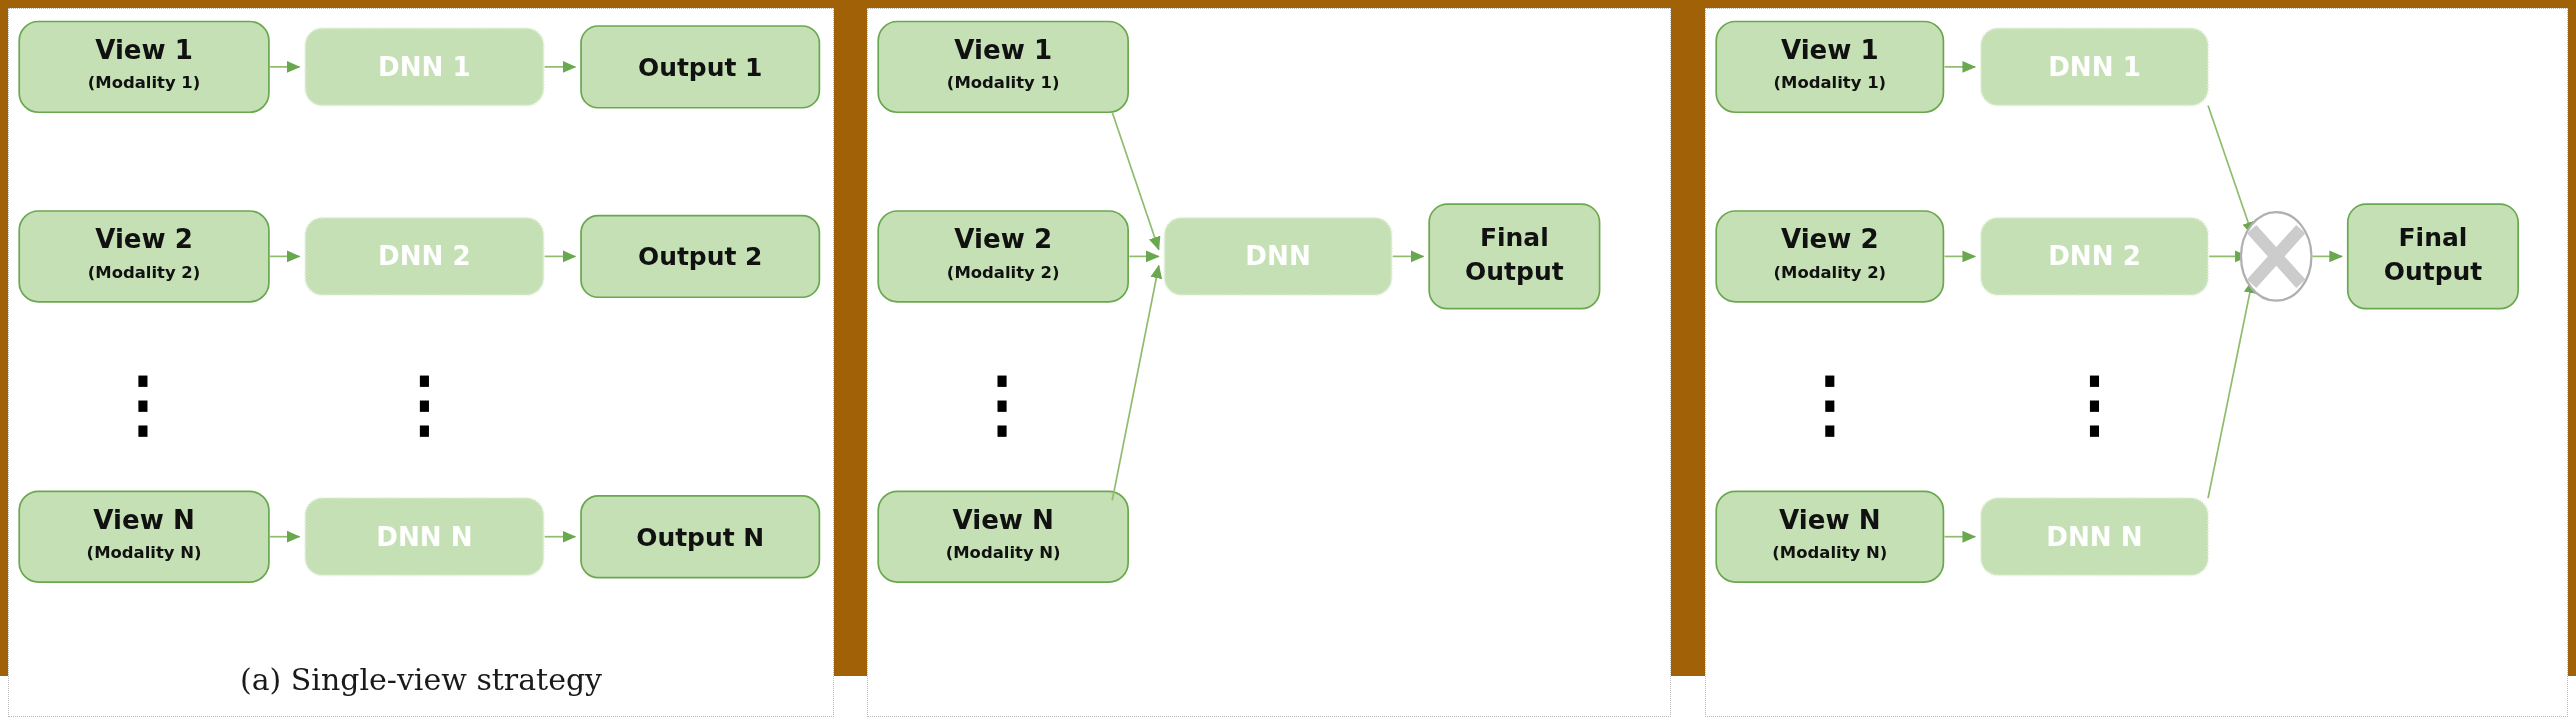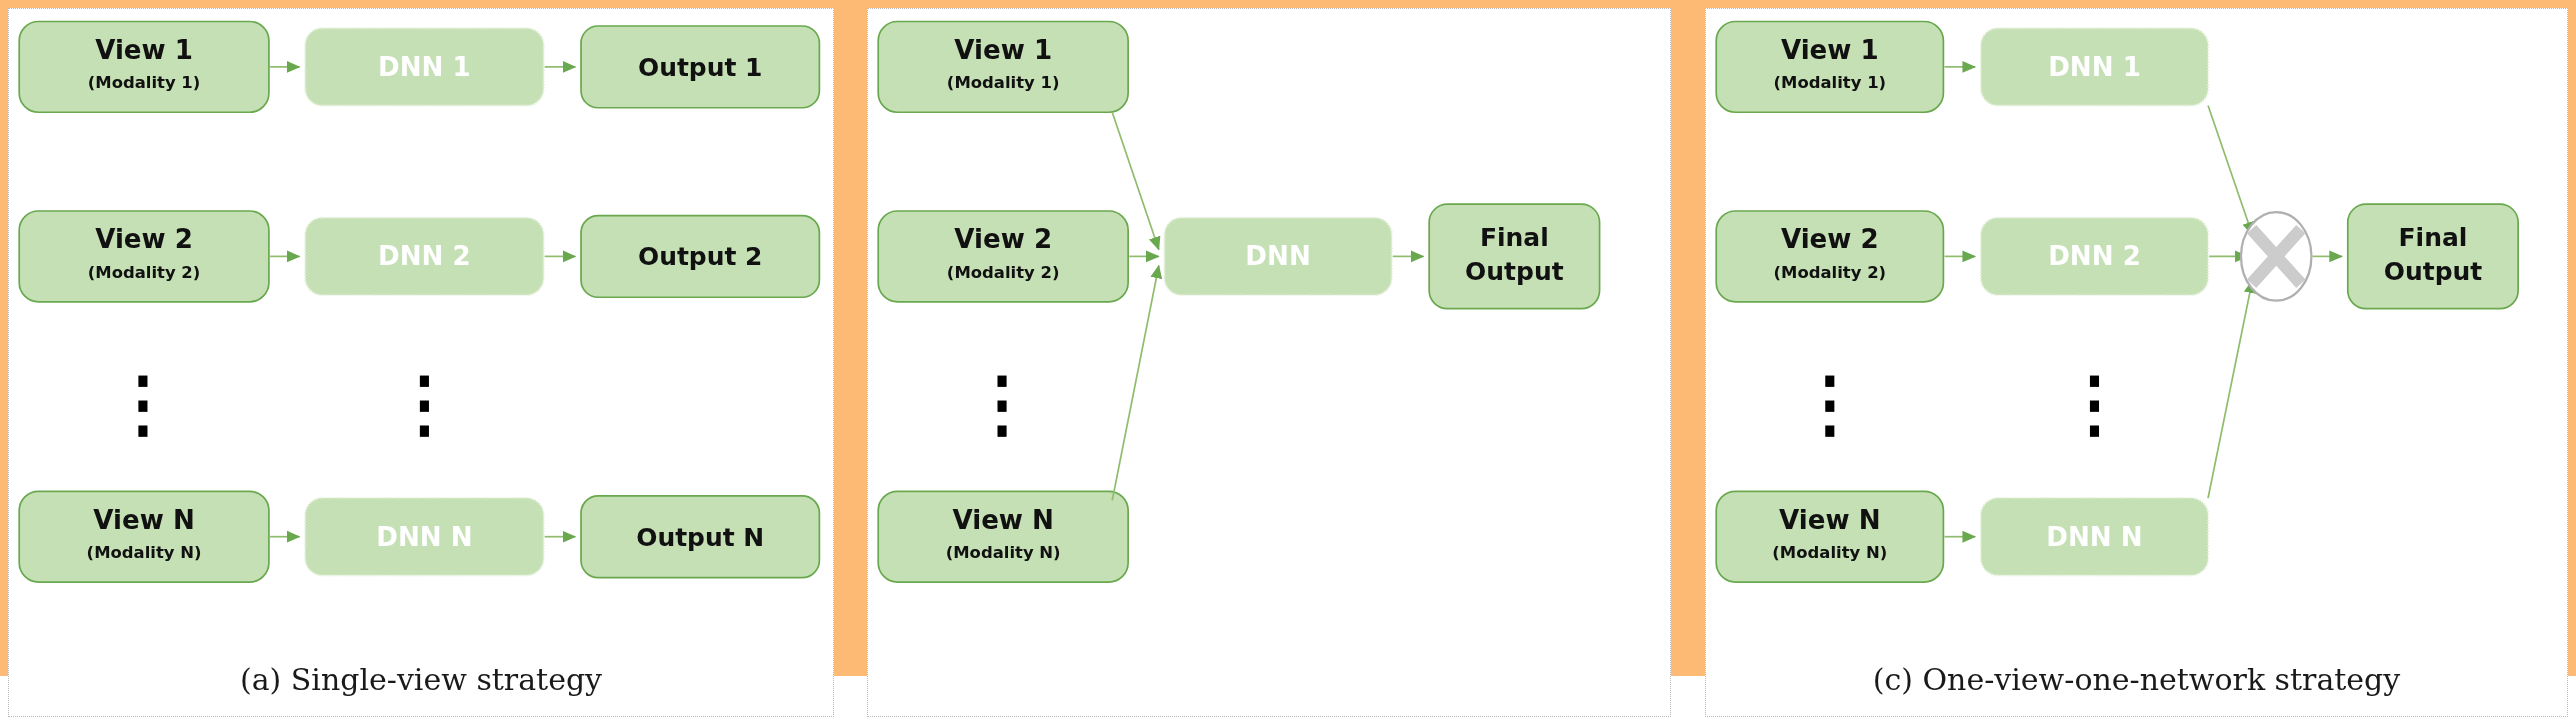--- a/index.html
+++ b/index.html
@@ -10,21 +10,21 @@
   body {
     width: 2576px;
     height: 726px;
     font-family: "DejaVu Sans", sans-serif;
     overflow: hidden;
   }
   #figure {
     position: relative;
     width: 2576px;
     height: 676px;
-    background: #fdba74;
+    background: #a16207;
   }
   .panel {
     position: absolute;
     top: 8px;
     height: 709px;
     border: 1.7px dotted #b9b9b9;
     box-sizing: border-box;
     background: #ffffff;
   }
   #panel-a { left: 8px;   width: 826px; }
@@ -237,17 +237,16 @@
         <line x1="968" y1="396" x2="1040" y2="476"></line>
         <line x1="1040" y1="396" x2="968" y2="476"></line>
       </g>
 
       <line x1="1068" y1="436" x2="1120" y2="436" stroke="#8fbc6e" stroke-width="3" marker-end="url(#arrowC)"></line>
 
       <rect x="1130" y="344" width="300" height="184" rx="32" ry="32" fill="#c5e0b4" stroke="#6aa84f" stroke-width="3"></rect>
       <text class="out-label" x="1280" y="418" text-anchor="middle">Final</text>
       <text class="out-label" x="1280" y="478" text-anchor="middle">Output</text>
     </svg>
-    <div class="caption">(c) One-view-one-network strategy</div>
   </div>
 
 </div>
 
 
 </body></html>

